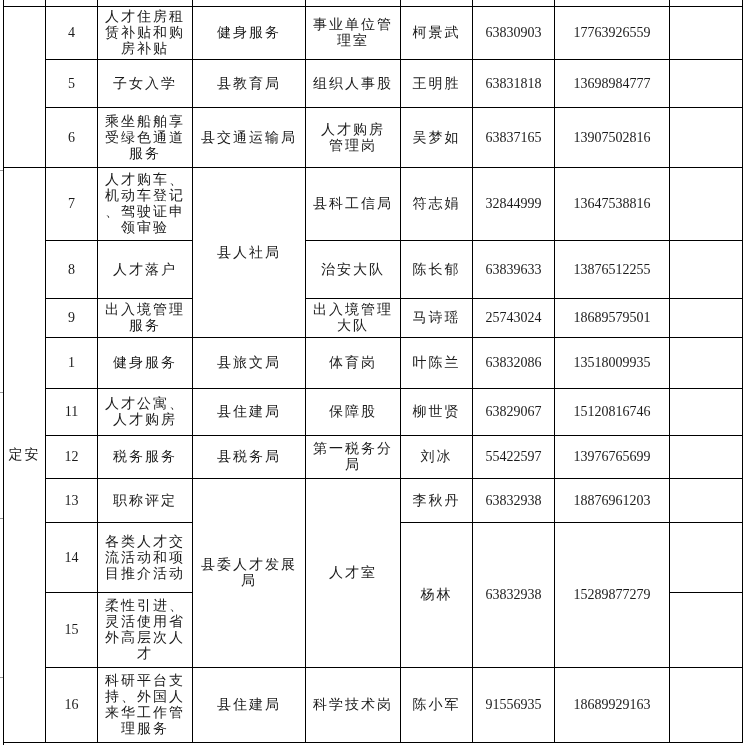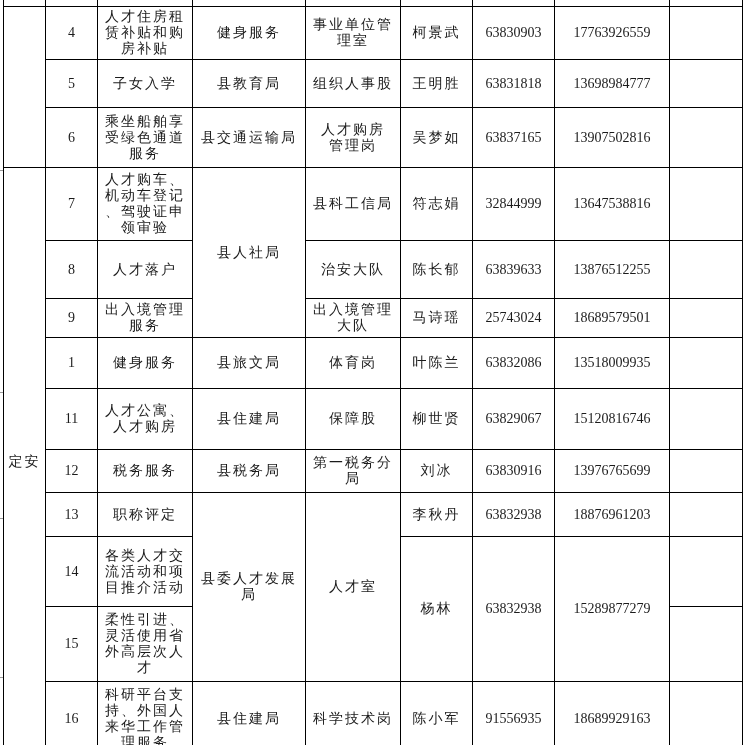--- a/index.html
+++ b/index.html
@@ -148,39 +148,39 @@
       <tr style="height:51px">
         <td class="c-no">1</td>
         <td class="cjk c-service">健身服务</td>
         <td class="cjk c-dept">县旅文局</td>
         <td class="cjk c-office">体育岗</td>
         <td class="cjk c-name">叶陈兰</td>
         <td class="c-phone">63832086</td>
         <td class="c-mobile">13518009935</td>
         <td class="c-empty"></td>
       </tr>
-      <tr style="height:61px">
+      <tr style="height:47px">
         <td class="c-no">11</td>
         <td class="cjk c-service">人才公寓、
 人才购房</td>
         <td class="cjk c-dept">县住建局</td>
         <td class="cjk c-office">保障股</td>
         <td class="cjk c-name">柳世贤</td>
         <td class="c-phone">63829067</td>
         <td class="c-mobile">15120816746</td>
         <td class="c-empty"></td>
       </tr>
       <tr style="height:43px">
         <td class="c-no">12</td>
         <td class="cjk c-service">税务服务</td>
         <td class="cjk c-dept">县税务局</td>
         <td class="cjk c-office">第一税务分
 局</td>
         <td class="cjk c-name">刘冰</td>
-        <td class="c-phone">63830916</td>
+        <td class="c-phone">55422597</td>
         <td class="c-mobile">13976765699</td>
         <td class="c-empty"></td>
       </tr>
       <tr style="height:44px">
         <td class="c-no">13</td>
         <td class="cjk c-service">职称评定</td>
         <td rowspan="3" class="cjk c-dept">县委人才发展
 局</td>
         <td rowspan="3" class="cjk c-office">人才室</td>
         <td class="cjk c-name">李秋丹</td>

